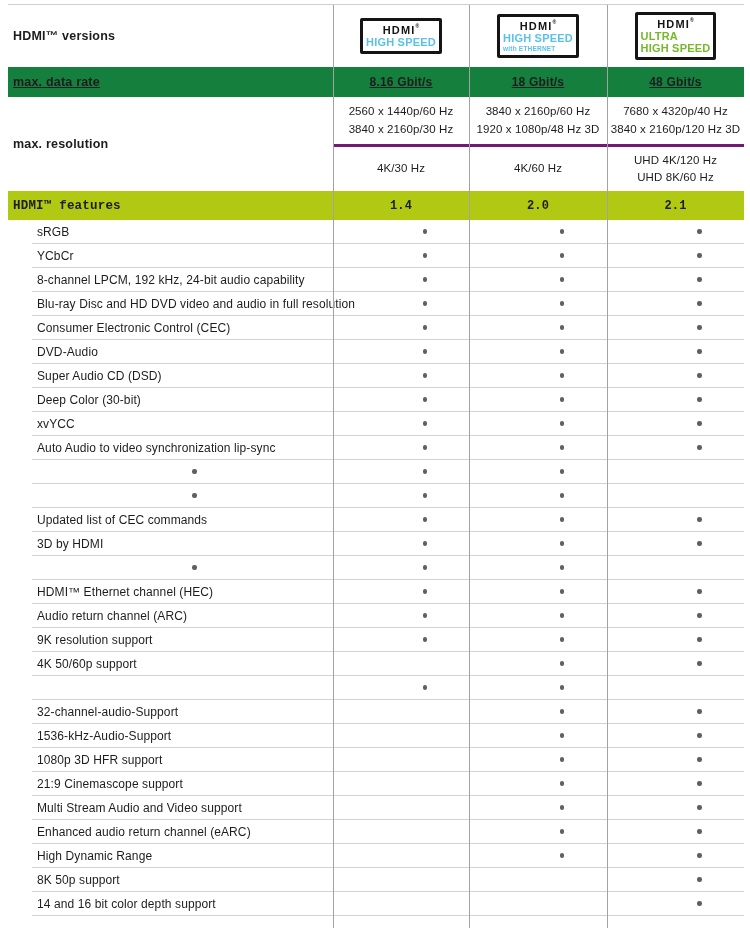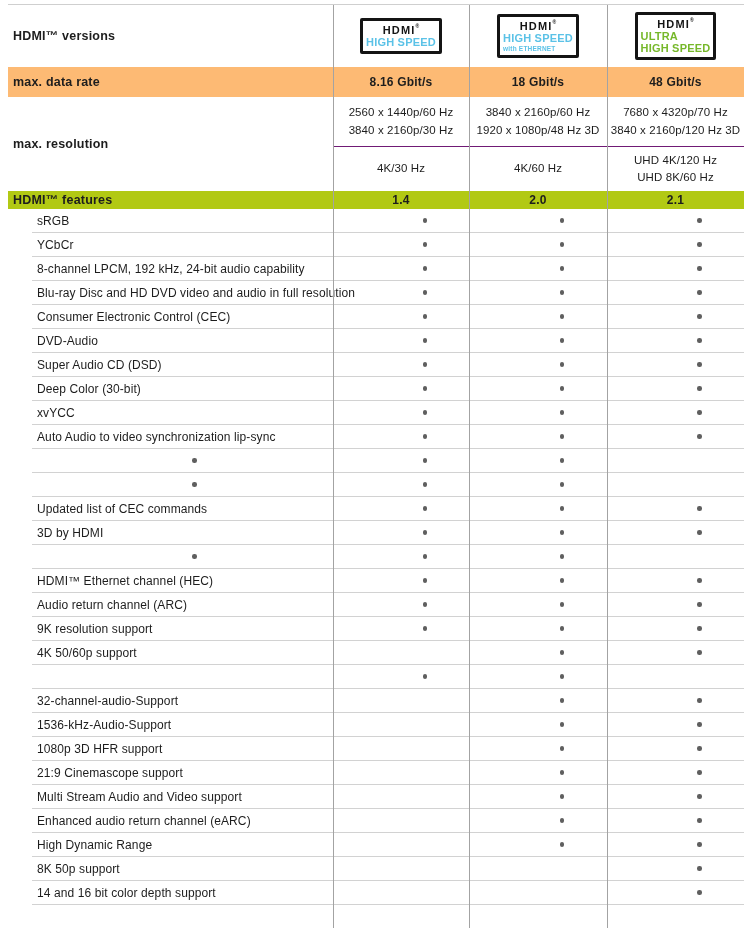--- a/index.html
+++ b/index.html
@@ -38,24 +38,24 @@
   .row-datarate { height:30px; align-items:center; background:#e9e9e9; }
   .val-bold { text-align:center; font-weight:700; font-size:12px; letter-spacing:.2px; }
 
   
   .res-grid { display:grid; grid-template-columns:325px 136px 138px 137px; grid-template-rows:50px 44px; }
   .res-label { grid-column:1; grid-row:1 / 3; display:flex; align-items:center; }
   .res-cell {
     display:flex; align-items:center; justify-content:center; text-align:center;
     font-size:11.5px; line-height:1.5; white-space:pre-line; letter-spacing:.1px;
   }
-  .res-top { border-bottom:1px solid #701a75; box-sizing:border-box; }
+  .res-top { border-bottom:3px solid #701a75; box-sizing:border-box; }
 
   
-  .row-green { height:18px; align-items:center; }
+  .row-green { height:29px; align-items:center;font-family:Liberation Mono, monospace; }
   .row-green .label-cell { font-size:12.5px; }
 
   
   .feature-row {
     height:24px; box-sizing:border-box; align-items:center;
     border-bottom:1px solid #d2d2d2;
     margin-left:24px;
   }
   .feature-label { padding-left:5px; font-size:12px; letter-spacing:.1px; color:#1d1d1d;
     white-space:nowrap; overflow:hidden; }
@@ -102,34 +102,34 @@
       <span class="badge-reg">®</span>
     </div>
     <div class="badge-lines">
             <div class="badge-line" style="color: rgb(118, 184, 42);">ULTRA</div>
             <div class="badge-line" style="color: rgb(118, 184, 42);">HIGH SPEED</div>
           </div>
   </div>
 </div>
   </div>
 
-  <div class="grid row-datarate" style="background: #fdba74;">
+  <div class="grid row-datarate" style="background: #15803d; text-decoration: underline;">
     <div class="label-cell">max. data rate</div>
     <div class="val-bold">8.16 Gbit/s</div>
     <div class="val-bold">18 Gbit/s</div>
     <div class="val-bold">48 Gbit/s</div>
   </div>
 
   <div class="res-grid">
     <div class="res-label label-cell">max. resolution</div>
     <div class="res-cell res-top" style="grid-row:1;">2560 x 1440p/60 Hz
 3840 x 2160p/30 Hz</div>
     <div class="res-cell res-top" style="grid-row:1;">3840 x 2160p/60 Hz
 1920 x 1080p/48 Hz 3D</div>
-    <div class="res-cell res-top" style="grid-row:1;">7680 x 4320p/70 Hz
+    <div class="res-cell res-top" style="grid-row:1;">7680 x 4320p/40 Hz
 3840 x 2160p/120 Hz 3D</div>
     <div class="res-cell" style="grid-row:2; grid-column:2;">4K/30 Hz</div>
     <div class="res-cell" style="grid-row:2; grid-column:3;">4K/60 Hz</div>
     <div class="res-cell" style="grid-row:2; grid-column:4;">UHD 4K/120 Hz
 UHD 8K/60 Hz</div>
   </div>
 
   <div class="grid row-green" id="green-row" style="background: rgb(178, 201, 20);">
     <div class="label-cell">HDMI™ features</div>
     <div class="val-bold">1.4</div>

